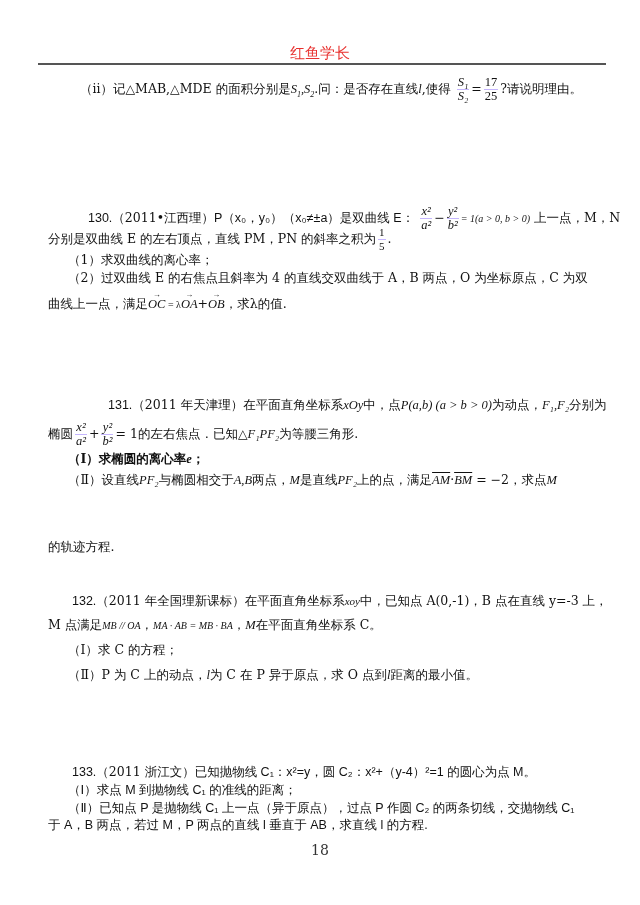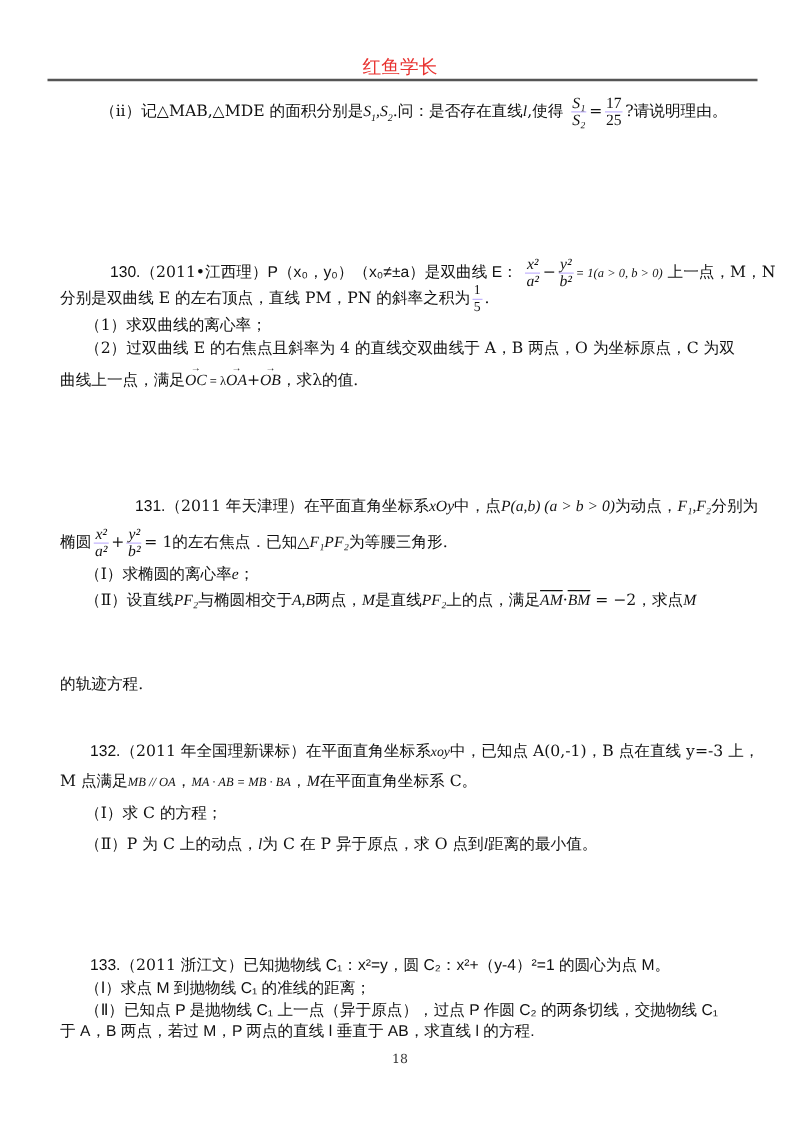--- a/index.html
+++ b/index.html
@@ -15,21 +15,21 @@
           font-family: "Liberation Serif", serif; font-style: italic; line-height: 13px; }
   .frac .num { display: block; border-bottom: 1px solid #c4b5fd; padding: 0 1px; }
   .frac .den { display: block; padding: 0 1px; }
   .frac.upright { font-style: normal; }
   .small-math { font-size: 10px; font-family: "Liberation Serif", serif; }
   .vec { position: relative; display: inline-block; font-family: "Liberation Serif", serif; font-style: italic; }
   .vec::before { content: "\2192"; position: absolute; top: -9px; left: 50%; transform: translateX(-50%);
                  font-size: 8px; font-style: normal; }
   .overline { text-decoration: overline; font-family: "Liberation Serif", serif; font-style: italic; }
   .page-number { position: absolute; top: 842px; left: 0; width: 640px; text-align: center;
-                 font-size: 10px; color: #333; }
+                 font-size: 14px; color: #333; }
   sub, sup { font-size: 8px; }
 </style>
 </head>
 <body>
 
 <div class="page-header">红鱼学长</div>
 <div class="header-rule"></div>
 
 <div class="line" style="left:80px; top:76px;">
   <span>（ii）记△MAB,△MDE 的面积分别是</span><span class="mi">S<sub>1</sub>,S<sub>2</sub></span><span>.问：是否存在直线</span><span class="mi">l</span><span>,使得</span>
@@ -49,21 +49,21 @@
 <div class="line" style="left:48px; top:296px;">
   <span>曲线上一点，满足</span><span class="vec">OC</span><span class="small-math"> = λ</span><span class="vec">OA</span><span>+</span><span class="vec">OB</span><span>，求λ的值.</span>
 </div>
 
 <div class="line" style="left:72px; top:397px;margin-left:36px;">
   <span class="sans">131.</span><span>（2011 年天津理）</span><span>在平面直角坐标系</span><span class="mi">xOy</span><span>中，点</span><span class="mi">P(a,b) (a &gt; b &gt; 0)</span><span>为动点，</span><span class="mi">F₁,F₂</span><span>分别为</span>
 </div>
 <div class="line" style="left:48px; top:421px;">
   <span>椭圆</span><span class="frac"><span class="num">x²</span><span class="den">a²</span></span><span>+</span><span class="frac"><span class="num">y²</span><span class="den">b²</span></span><span>= 1</span><span>的左右焦点．已知△</span><span class="mi">F₁PF₂</span><span>为等腰三角形.</span>
 </div>
-<div class="line" style="left:68px; top:451px;">
+<div class="line" style="left:68px; top:451px;font-weight:bold;">
   <span>（Ⅰ）求椭圆的离心率</span><span class="mi">e</span><span>；</span>
 </div>
 <div class="line" style="left:68px; top:472px;">
   <span>（Ⅱ）设直线</span><span class="mi">PF₂</span><span>与椭圆相交于</span><span class="mi">A,B</span><span>两点，</span><span class="mi">M</span><span>是直线</span><span class="mi">PF₂</span><span>上的点，满足</span><span class="overline">AM</span><span>·</span><span class="overline">BM</span><span> = −2</span><span>，求点</span><span class="mi">M</span>
 </div>
 <div class="line" style="left:48px; top:491px;margin-top:48px;">的轨迹方程.</div>
 
 <div class="line" style="left:72px; top:593px;">
   <span class="sans">132.</span><span>（2011 年全国理新课标）</span><span>在平面直角坐标系</span><span class="mi" style="font-size:11px;">xoy</span><span>中，已知点 A(0,-1)，B 点在直线 y=-3 上，</span>
 </div>

